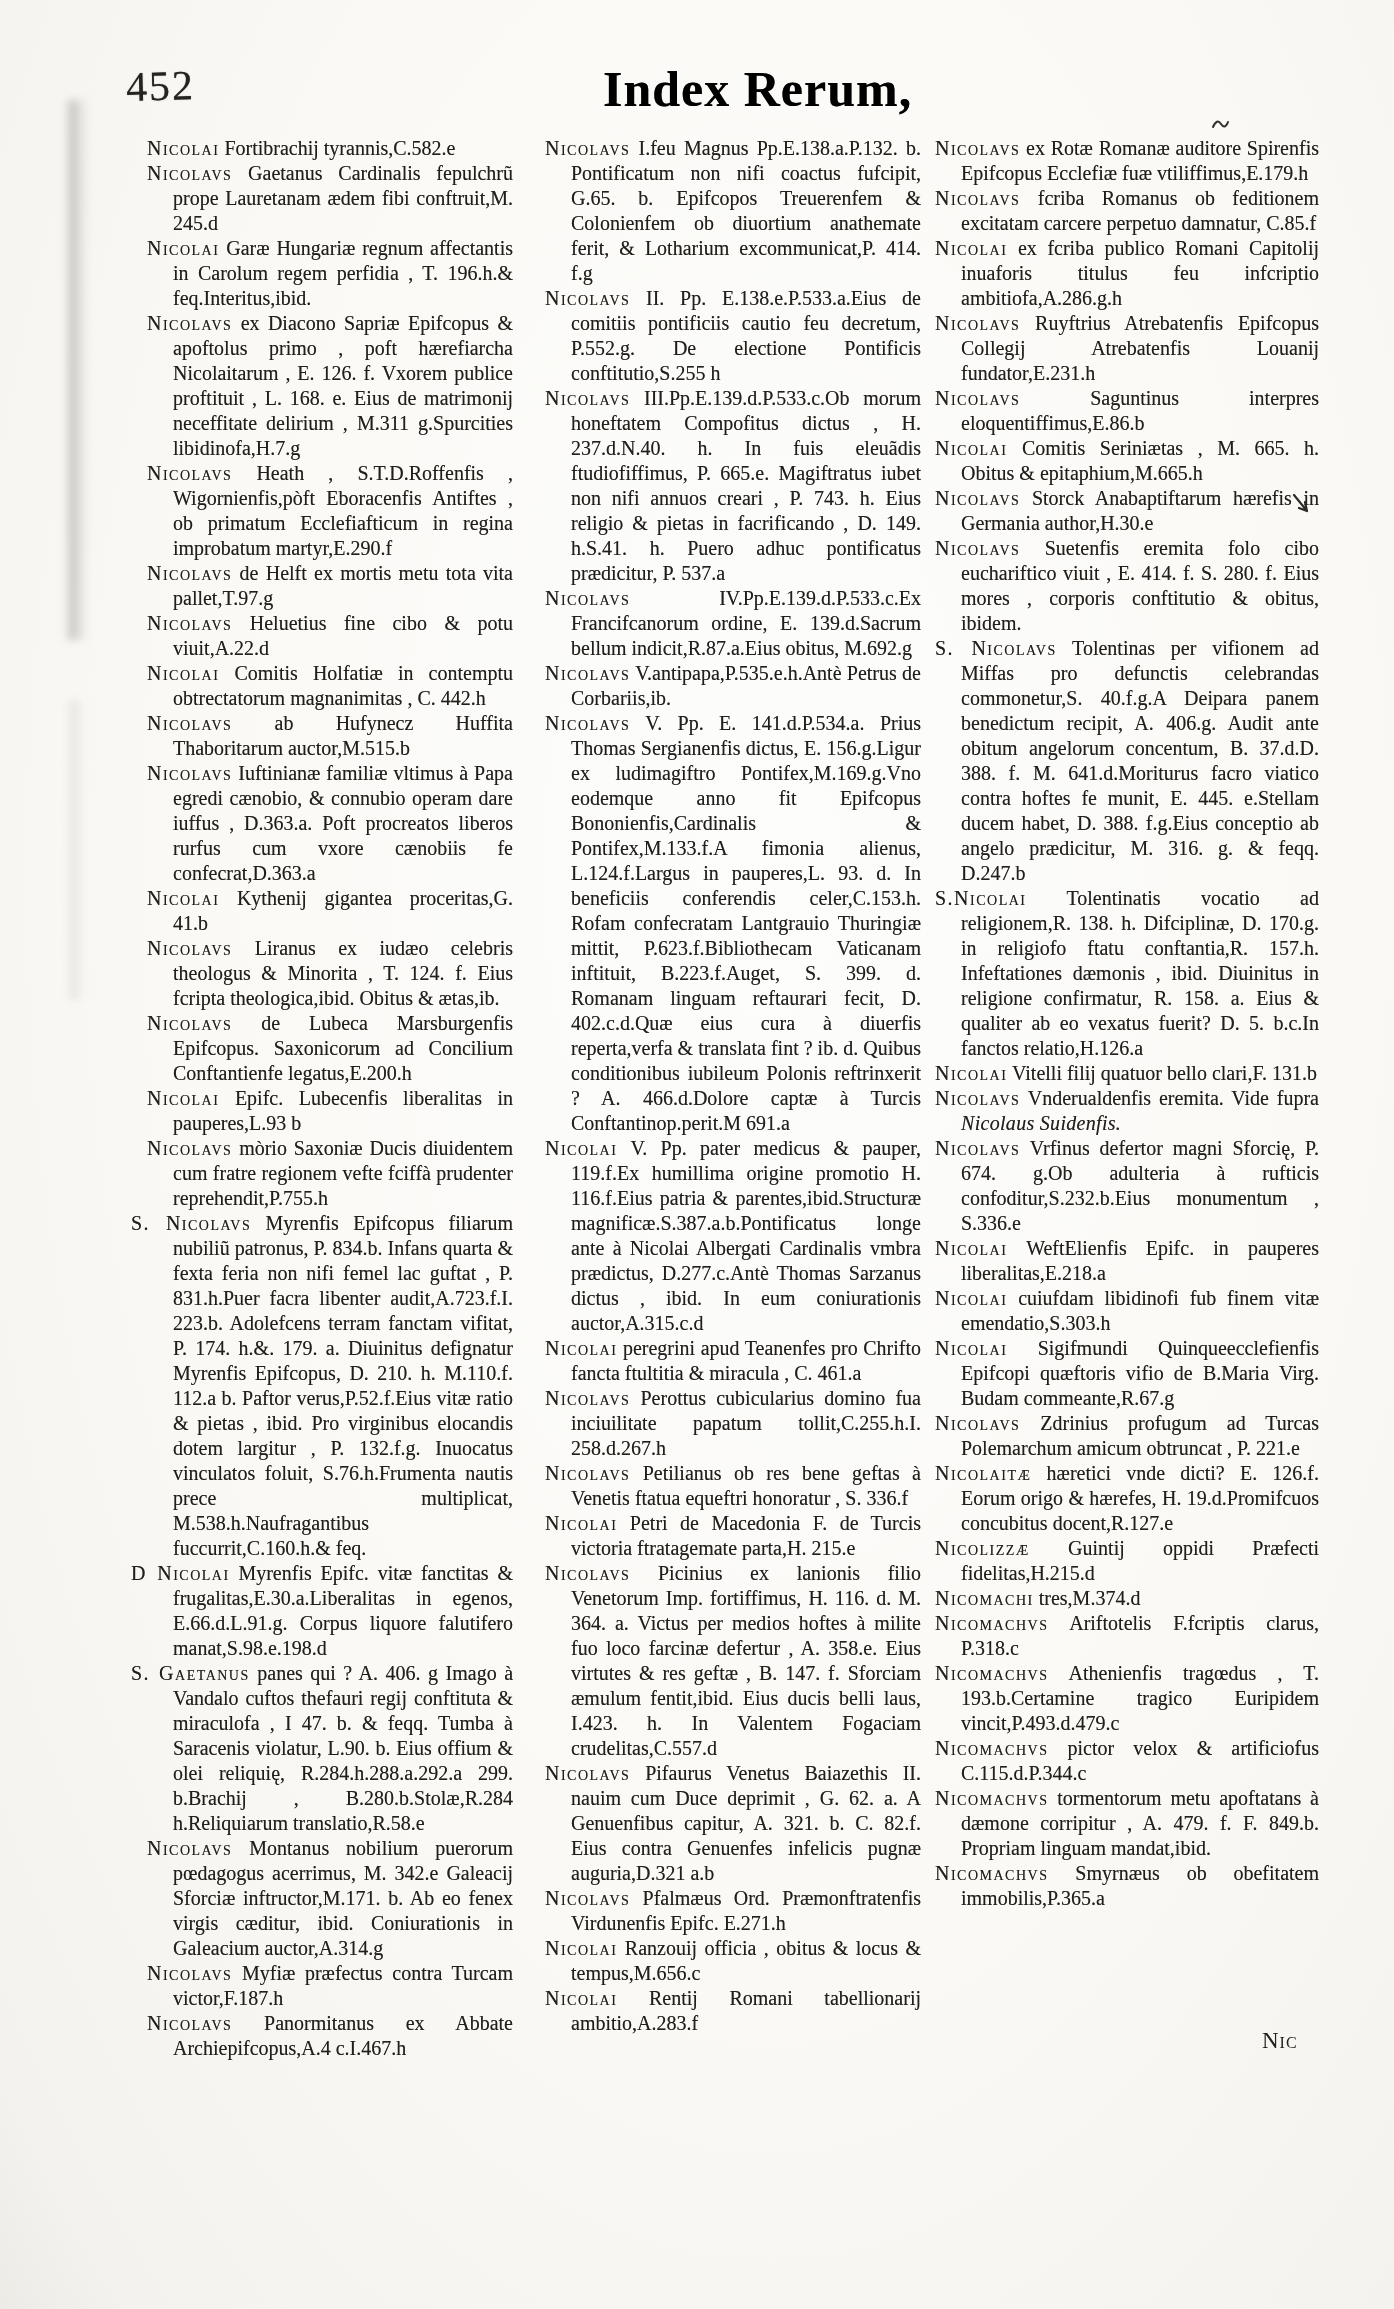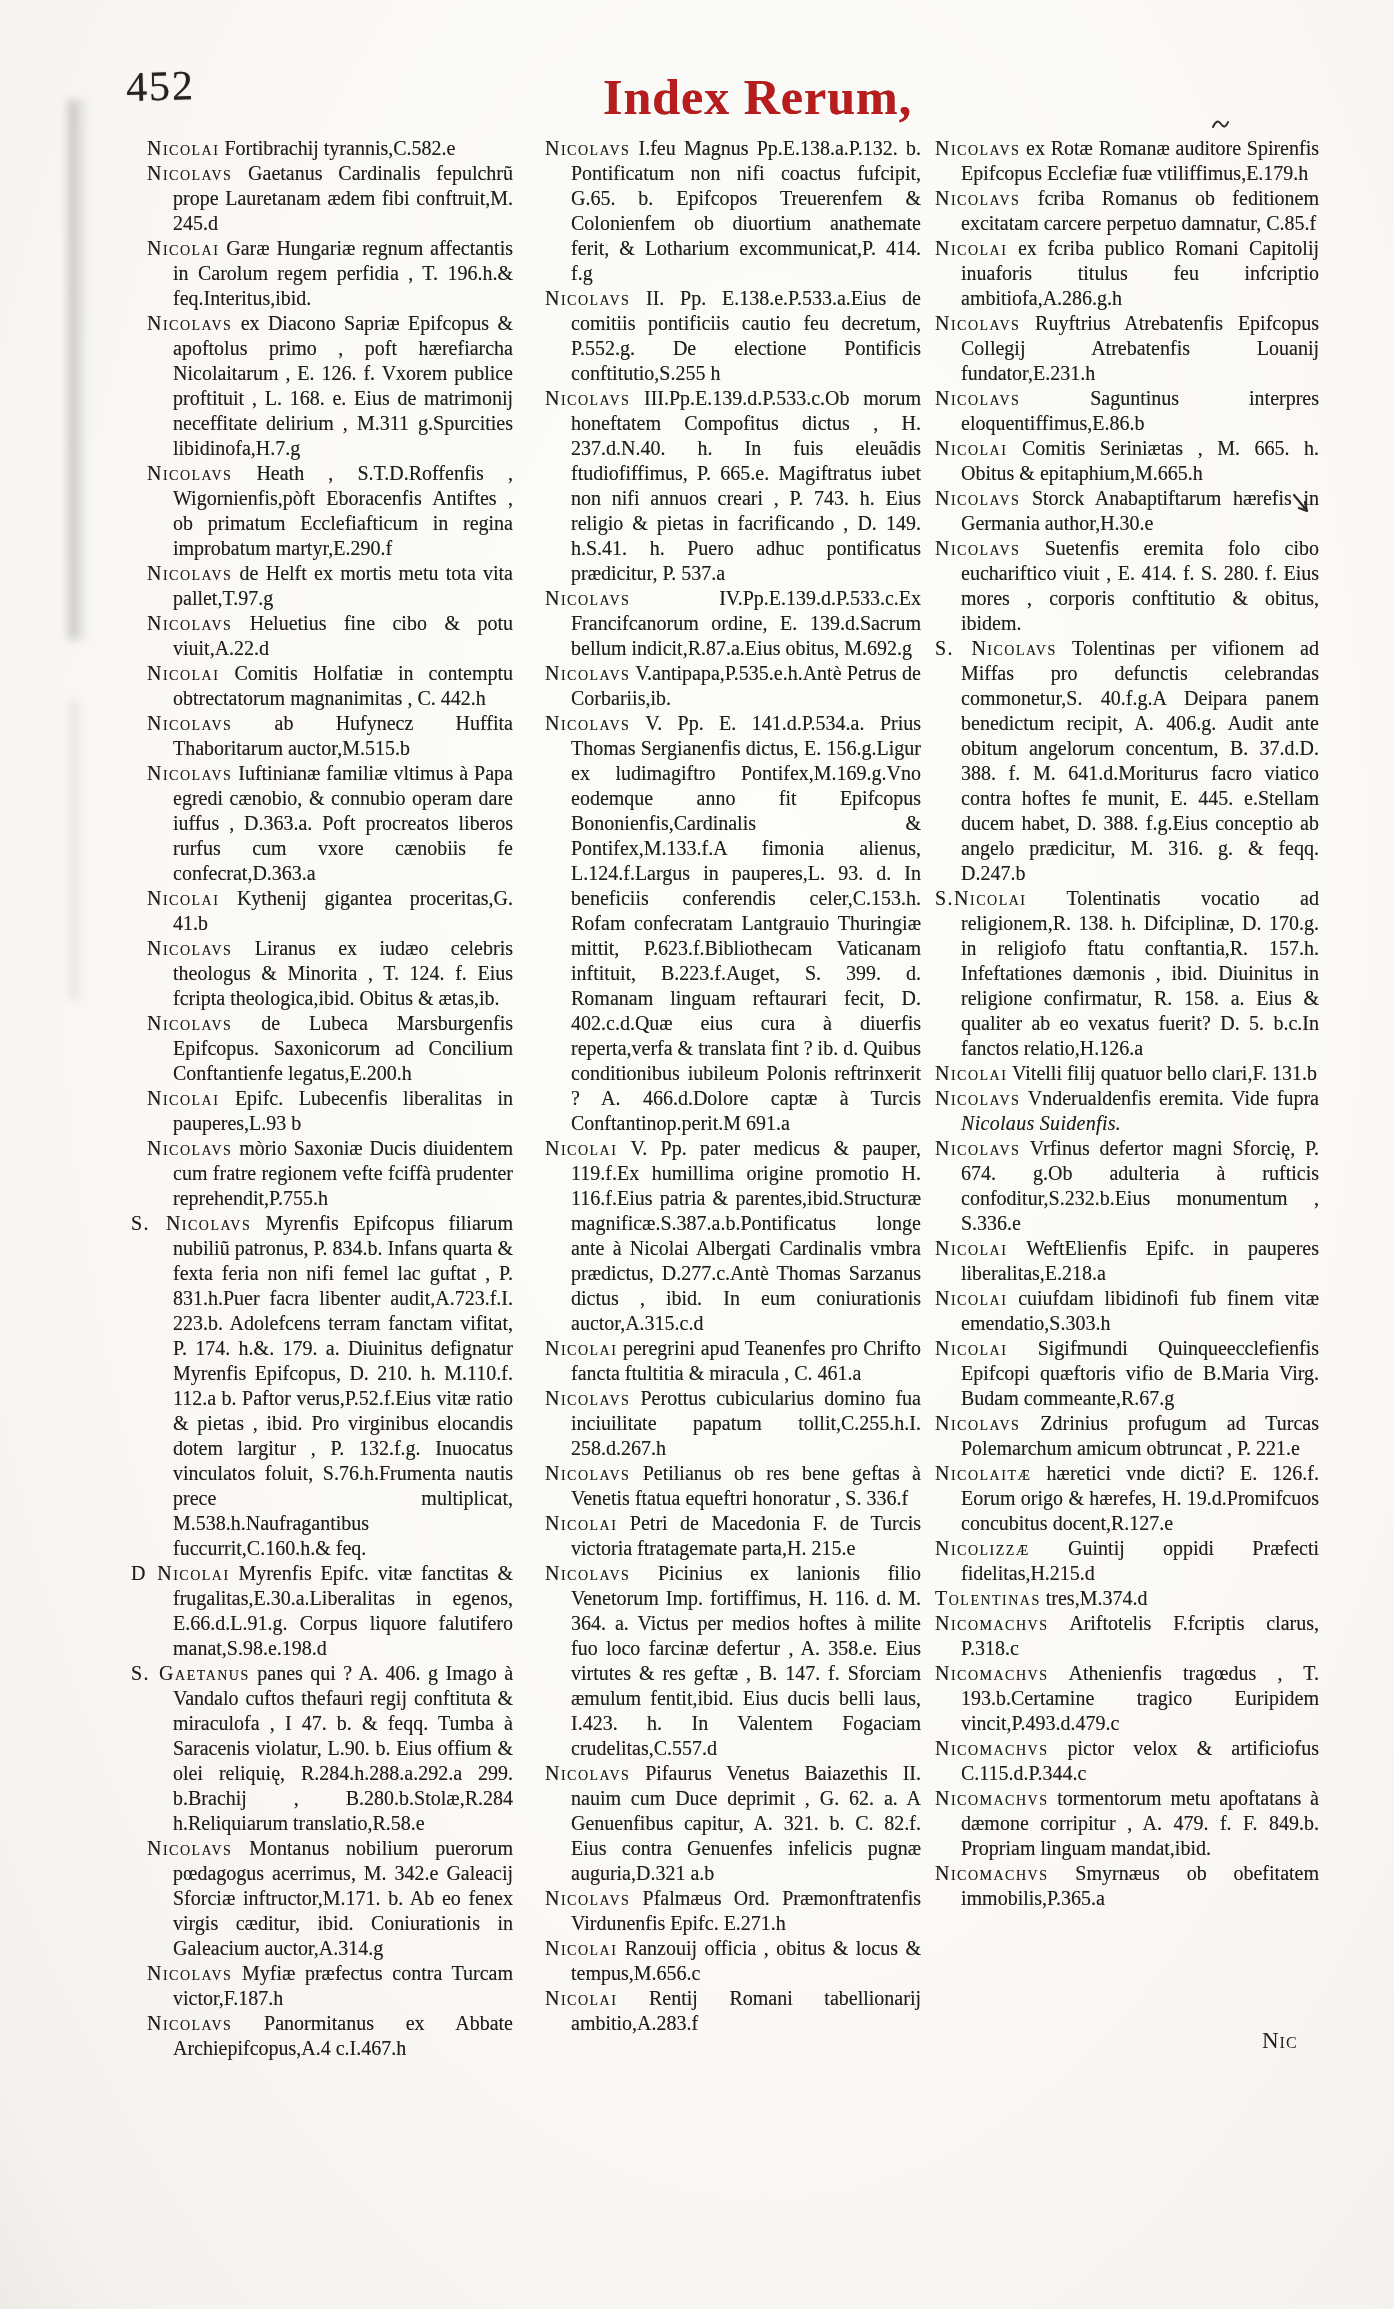--- a/index.html
+++ b/index.html
@@ -20,22 +20,22 @@
     background:linear-gradient(to right, rgba(72,66,58,0.12), rgba(72,66,58,0));
     filter:blur(4px);
   }
   .page-number{
     position:absolute;left:126px;top:62px;
     font-size:42px;letter-spacing:2px;color:#26231f;
     text-shadow:0 0 1px rgba(30,28,24,0.55);
     transform:rotate(-1.5deg);
   }
   .page-title{
-    position:absolute;left:603px;top:68px;
-    font-size:50px;font-weight:bold;letter-spacing:1px;color:#b91c1c;
+    position:absolute;left:603px;top:60px;
+    font-size:50px;font-weight:bold;letter-spacing:1px;color:#000000;
     text-shadow:0 0 0.6px rgba(20,18,15,0.6);
     white-space:nowrap;
   }
   .col{
     position:absolute;top:136px;
     font-size:20px;line-height:25px;
     text-align:justify;
     color:#211f1c;
     text-shadow:0 0 0.4px rgba(25,22,18,0.5);
   }
@@ -119,21 +119,21 @@
       <p class="entry"><span class="head">S.Nicolai</span> Tolentinatis vocatio ad religionem,R. 138. h. Difciplinæ, D. 170.g. in religiofo ftatu conftantia,R. 157.h. Infeftationes dæmonis , ibid. Diuinitus in religione confirmatur, R. 158. a. Eius &amp; qualiter ab eo vexatus fuerit? D. 5. b.c.In fanctos relatio,H.126.a</p>
       <p class="entry"><span class="head">Nicolai</span> Vitelli filij quatuor bello clari,F. 131.b</p>
       <p class="entry"><span class="head">Nicolavs</span> Vnderualdenfis eremita. Vide fupra<i> Nicolaus Suidenfis.</i></p>
       <p class="entry"><span class="head">Nicolavs</span> Vrfinus defertor magni Sforcię, P. 674. g.Ob adulteria à rufticis confoditur,S.232.b.Eius monumentum , S.336.e</p>
       <p class="entry"><span class="head">Nicolai</span> WeftElienfis Epifc. in pauperes liberalitas,E.218.a</p>
       <p class="entry"><span class="head">Nicolai</span> cuiufdam libidinofi fub finem vitæ emendatio,S.303.h</p>
       <p class="entry"><span class="head">Nicolai</span> Sigifmundi Quinqueecclefienfis Epifcopi quæftoris vifio de B.Maria Virg. Budam commeante,R.67.g</p>
       <p class="entry"><span class="head">Nicolavs</span> Zdrinius profugum ad Turcas Polemarchum amicum obtruncat , P. 221.e</p>
       <p class="entry"><span class="head">Nicolaitæ</span> hæretici vnde dicti? E. 126.f. Eorum origo &amp; hærefes, H. 19.d.Promifcuos concubitus docent,R.127.e</p>
       <p class="entry"><span class="head">Nicolizzæ</span> Guintij oppidi Præfecti fidelitas,H.215.d</p>
-      <p class="entry"><span class="head">Tolentinas</span> tres,M.374.d</p>
+      <p class="entry"><span class="head">Nicomachi</span> tres,M.374.d</p>
       <p class="entry"><span class="head">Nicomachvs</span> Ariftotelis F.fcriptis clarus, P.318.c</p>
       <p class="entry"><span class="head">Nicomachvs</span> Athenienfis tragœdus , T. 193.b.Certamine tragico Euripidem vincit,P.493.d.479.c</p>
       <p class="entry"><span class="head">Nicomachvs</span> pictor velox &amp; artificiofus C.115.d.P.344.c</p>
       <p class="entry"><span class="head">Nicomachvs</span> tormentorum metu apoftatans à dæmone corripitur , A. 479. f. F. 849.b. Propriam linguam mandat,ibid.</p>
       <p class="entry"><span class="head">Nicomachvs</span> Smyrnæus ob obefitatem immobilis,P.365.a</p>
     </div>
 
   <div class="ink-mark" style="left:1210px;top:116px;">
     <svg width="20" height="16" viewBox="0 0 20 16">
       <path d="M3 11 Q7 2 11 8 T18 6" stroke="#32302c" stroke-width="2" fill="none" stroke-linecap="round"></path>

